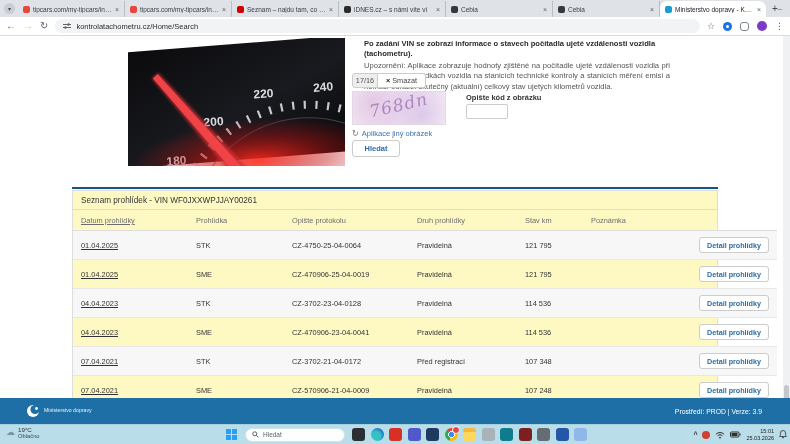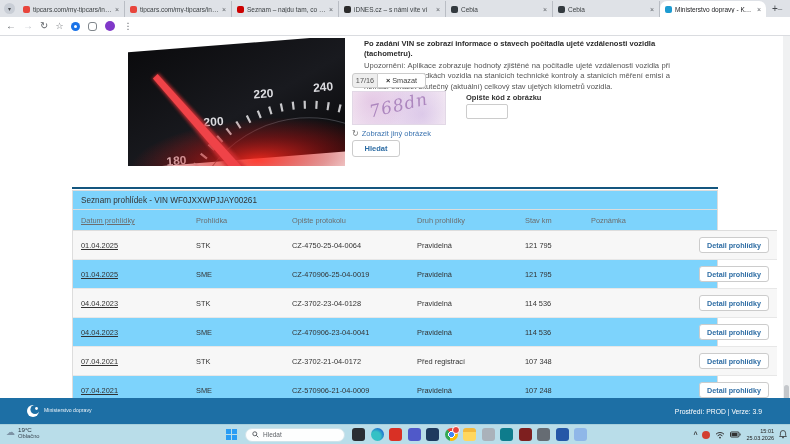--- a/index.html
+++ b/index.html
@@ -62,21 +62,21 @@
     font-style:italic;font-size:17px;color:#a77fba;transform:rotate(-13deg);letter-spacing:1px;opacity:.9;}
   .cap-label{position:absolute;left:466px;top:57px;font-size:7.5px;font-weight:bold;color:#333;}
   .cap-input{position:absolute;left:466px;top:68px;width:42px;height:15px;border:1px solid #ccc;border-radius:2px;background:#fff;box-sizing:border-box;}
   .refresh-link{position:absolute;left:352px;top:93px;display:flex;align-items:center;gap:3px;
     font-size:7.5px;color:#3b73af;}
   .refresh-link .ic{color:#777;font-size:8px;}
   .btn-hledat{position:absolute;left:352px;top:104px;width:46px;height:15px;border:1px solid #ccc;border-radius:3px;
     background:#fff;font-size:7.5px;font-weight:bold;color:#2e6da4;display:flex;align-items:center;justify-content:center;}
   .divider{position:absolute;left:72px;top:151px;width:646px;height:2px;background:#14567f;}
 
-  .panel{position:absolute;left:72px;top:154px;width:646px;background:#7dd3fc;border:1px solid #ddd;box-sizing:border-box;}
+  .panel{position:absolute;left:72px;top:154px;width:646px;background:#fef9c3;border:1px solid #ddd;box-sizing:border-box;}
   .panel-title{padding:5px 8px 4px;font-size:8.2px;color:#333;border-bottom:1px solid #ddd;}
   table.insp{width:100%;border-collapse:collapse;font-size:7.4px;table-layout:fixed;}
   table.insp th{color:#6d6d6d;font-weight:normal;text-align:left;padding:6px 8px 5px;border-bottom:1px solid #ddd;}
   table.insp td{color:#333;padding:6px 8px;border-top:1px solid #e7e7e7;overflow:hidden;white-space:nowrap;}
   table.insp tr:nth-child(odd) td{background:#f7f7f7;}
   .c-date{width:99px;text-decoration:underline;} .c-type{width:80px;} .c-proto{width:109px;} .c-kind{width:92px;}
   .c-km{width:50px;} .c-note{width:72px;} .c-act{width:90px;text-align:right;padding-right:10px;}
   .btn-detail{border:1px solid #ccc;border-radius:3px;background:#fff;color:#2e6da4;
     font-weight:bold;font-size:7.2px;padding:2.5px 7px;font-family:inherit;}
 
@@ -173,20 +173,29 @@
     <div class="win-controls">
       <span>–</span>
 
     </div>
   </div>
 
   <div class="toolbar">
     <span class="nav-ic">←</span>
     <span class="nav-ic dis">→</span>
     <span class="nav-ic">↻</span>
+    <div class="url-pill">
+      <svg class="tune-ic" viewBox="0 0 8 8">
+        <line x1="0" y1="2.5" x2="8" y2="2.5" stroke="#5f6368" stroke-width="1"></line>
+        <line x1="0" y1="5.5" x2="8" y2="5.5" stroke="#5f6368" stroke-width="1"></line>
+        <circle cx="5.5" cy="2.5" r="1.2" fill="#5f6368"></circle>
+          <circle cx="2.5" cy="5.5" r="1.2" fill="#5f6368"></circle>
+      </svg>
+      <span>kontrolatachometru.cz/Home/Search</span>
+    </div>
     <div class="tb-right">
       <span class="star">☆</span>
       <span class="ext-blue"></span>
       <span class="squircle"></span>
       <span class="avatar"></span>
       <span class="kebab">⋮</span>
     </div>
   </div>
 
   <div class="page">
@@ -235,21 +244,21 @@
       </div>
     </div>
 
     <div class="captcha">
       <span>768dn</span>
     </div>
     <div class="cap-label">Opište kód z obrázku</div>
     <input class="cap-input" value="" style="">
     <div class="refresh-link">
       <span class="ic">↻</span>
-      <span>Zobrazit jiný obrázek</span>
+      <span>Aplikace jiný obrázek</span>
     </div>
     <div class="btn-hledat">Hledat</div>
 
     <div class="divider"></div>
 
     <div class="panel">
       <div class="panel-title">Seznam prohlídek - VIN WF0JXXWPJJAY00261</div>
       <table class="insp">
         <thead>
             <tr id="thead-mount">

